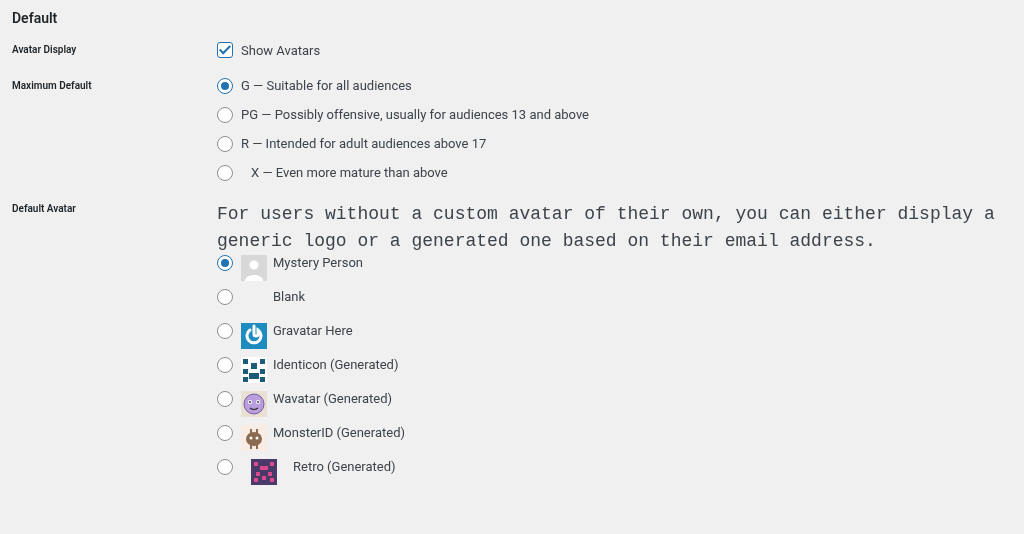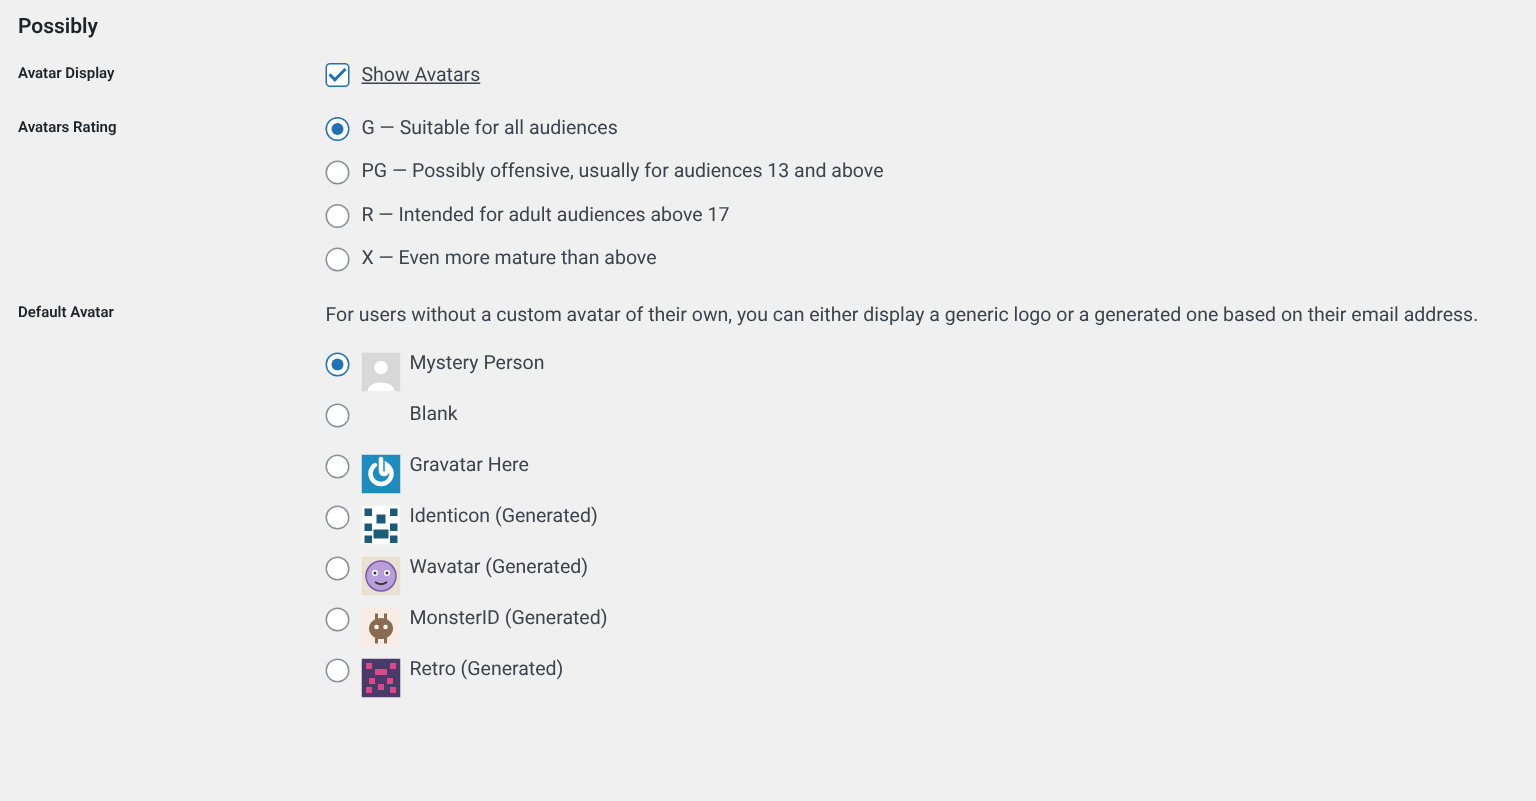--- a/index.html
+++ b/index.html
@@ -49,20 +49,21 @@
     }
     .field-row {
       display: flex;
       align-items: flex-start;
       margin-bottom: 13px;
       font-size: 13px;
       color: #3c434a;
     }
     .field-row:last-child {
       margin-bottom: 0;
+      gap: 10px;
     }
     .field-row.avatar-row {
       margin-bottom: 8px;
     }
     input[type="checkbox"] {
       appearance: none;
       width: 16px;
       height: 16px;
       border: 1px solid #8c8f94;
       border-radius: 3px;
@@ -118,55 +119,54 @@
       margin-right: 6px;
       flex-shrink: 0;
       display: inline-flex;
       align-items: center;
       justify-content: center;
     }
     .avatar-thumb.blank {
       background: transparent;
     }
     .intro-text {
-      font-size: 13px;
-      color: #3c434a;
-      margin-bottom: 14px;
+      font-size: 18px;
+      color: #3c434a;
       line-height: 1.5;
+      font-family: Liberation Mono, monospace;
     }
     label {
       cursor: pointer;
     }
     .checkbox-row {
       display: flex;
       align-items: center;
-      text-decoration: underline;
     }
   </style>
 </head>
 <body>
 
 <div class="wrap">
-  <h2 class="title">Possibly</h2>
+  <h2 class="title">Default</h2>
 
   <table class="form-table">
     <tbody>
 
       <tr>
         <th>Avatar Display</th>
         <td>
           <div class="checkbox-row">
             <input type="checkbox" checked="" style="">
             <label>Show Avatars</label>
           </div>
         </td>
       </tr>
 
       <tr>
-        <th>Avatars Rating</th>
+        <th>Maximum Default</th>
         <td>
           <div class="field-row">
             <input type="radio" name="rating" checked="" style="">
             <label>G — Suitable for all audiences</label>
           </div>
           <div class="field-row">
             <input type="radio" name="rating" style="">
             <label>PG — Possibly offensive, usually for audiences 13 and above</label>
           </div>
           <div class="field-row">

